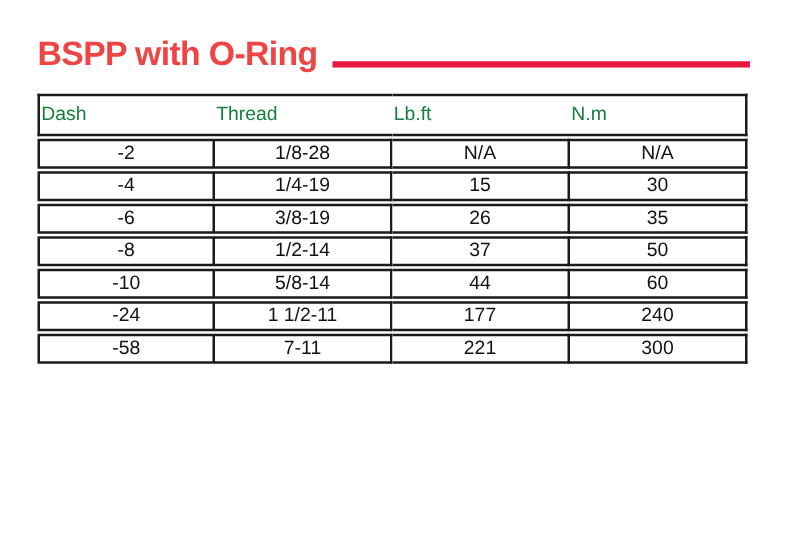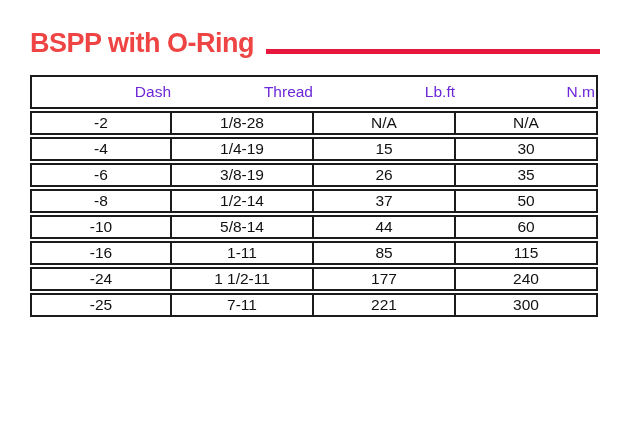--- a/index.html
+++ b/index.html
@@ -42,23 +42,23 @@
     width: 568px;
     margin-top: 16px;
     border-collapse: separate;
     border-spacing: 0 2px;
     table-layout: fixed;
   }
   .spec-table th {
     height: 34px;
     font-size: 15.5px;
     font-weight: normal;
-    text-align: right;
+    text-align: left;
     vertical-align: middle;
-    color: #6d28d9;
+    color: #15803d;
     border-top: 2px solid #1b1b1b;
     border-bottom: 2px solid #1b1b1b;
     background: #ffffff;
   }
   .spec-table th:first-child { border-left: 2px solid #1b1b1b; }
   .spec-table th:last-child  { border-right: 2px solid #1b1b1b; }
 
   .spec-table td {
     height: 24px;
     font-size: 15.5px;
@@ -116,33 +116,27 @@
           <td>37</td>
           <td>50</td>
         </tr>
         <tr>
           <td>-10</td>
           <td>5/8-14</td>
           <td>44</td>
           <td>60</td>
         </tr>
         <tr>
-          <td>-16</td>
-          <td>1-11</td>
-          <td>85</td>
-          <td>115</td>
-        </tr>
-        <tr>
           <td>-24</td>
           <td>1 1/2-11</td>
           <td>177</td>
           <td>240</td>
         </tr>
         <tr>
-          <td>-25</td>
+          <td>-58</td>
           <td>7-11</td>
           <td>221</td>
           <td>300</td>
         </tr>
       </tbody>
   </table>
 
 </div>
 
 </body></html>

